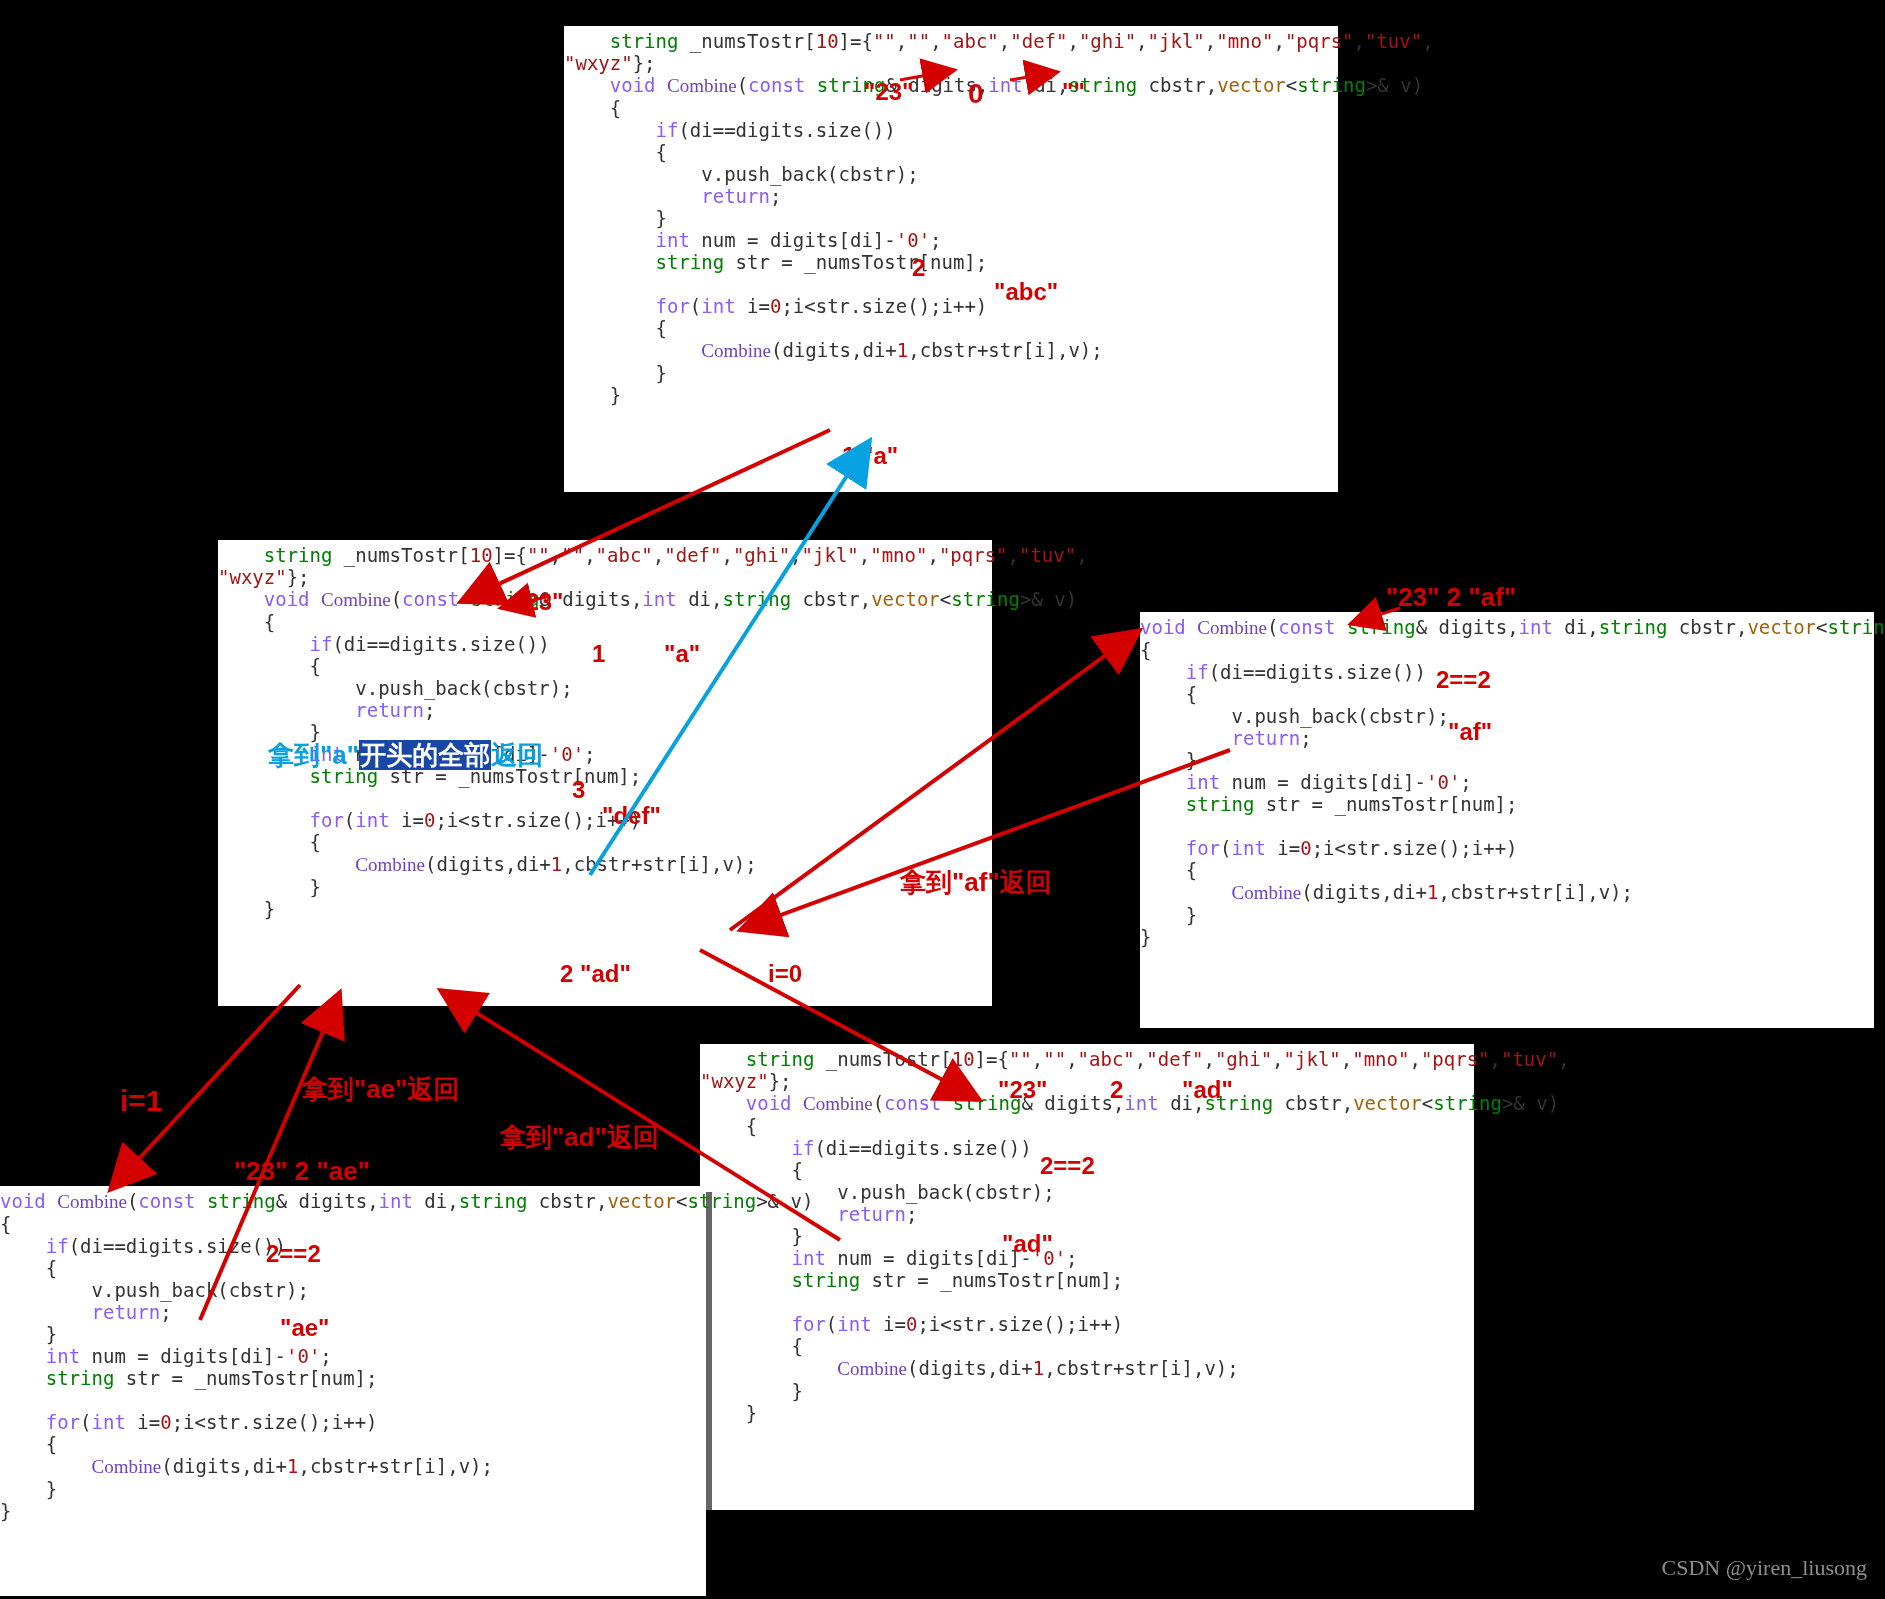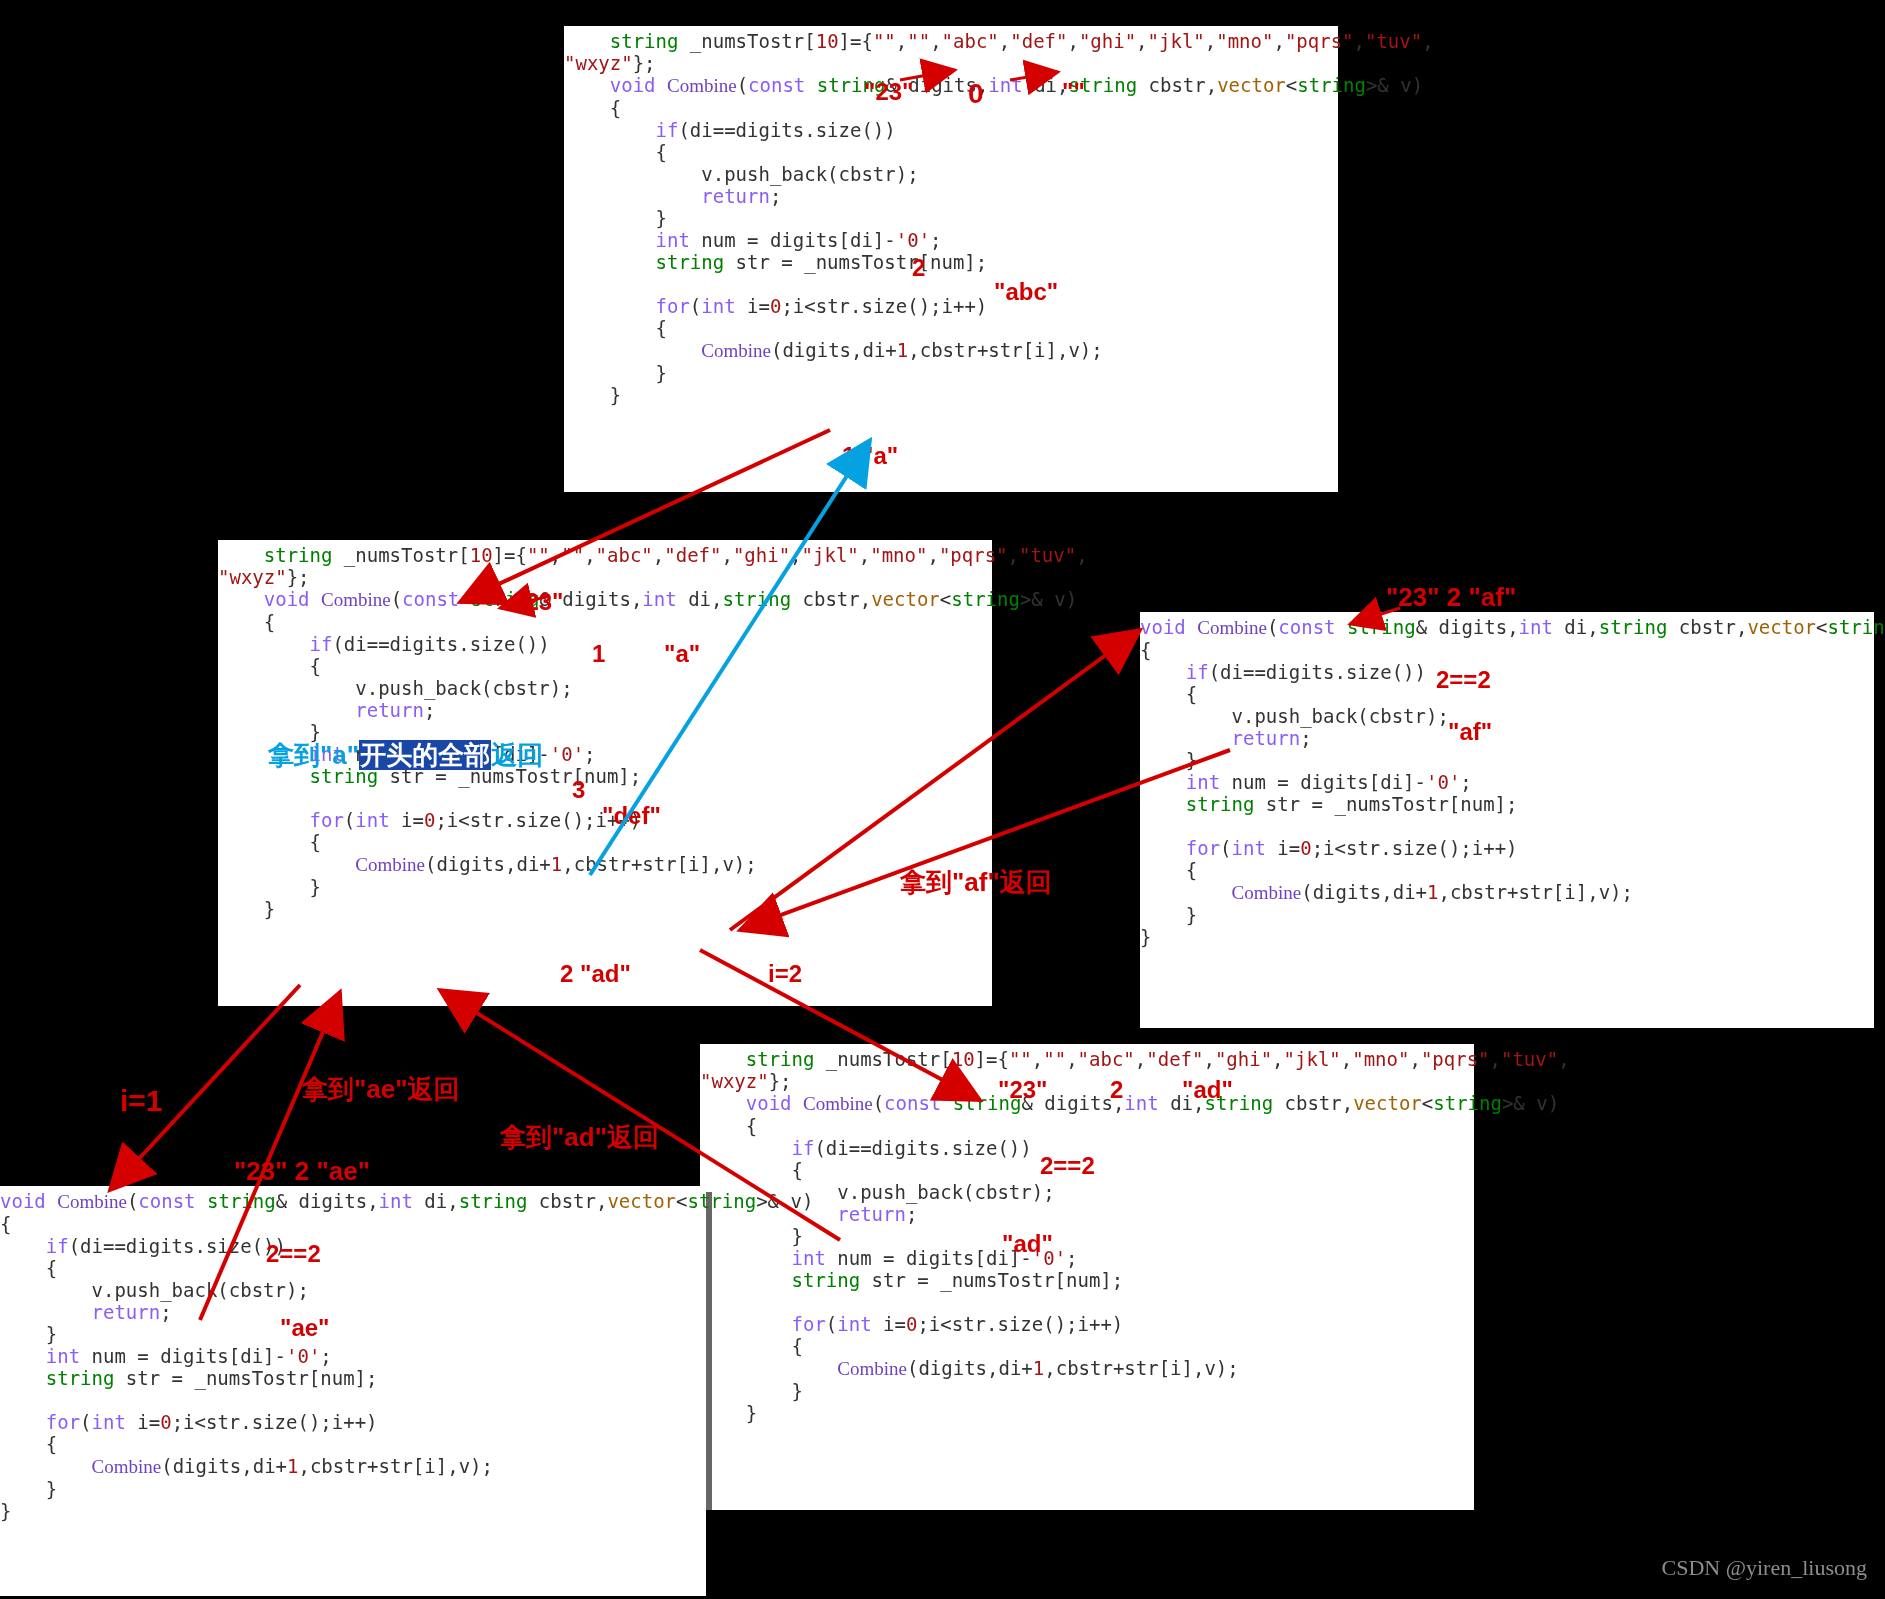--- a/index.html
+++ b/index.html
@@ -67,21 +67,21 @@
     }</span></div>
   <span class="annot" style="left:296px;top:48px;">"23"</span>
   <span class="annot" style="left:374px;top:100px;">1</span>
   <span class="annot" style="left:446px;top:100px;">"a"</span>
   <span class="annot" style="left:354px;top:236px;">3</span>
   <span class="annot" style="left:384px;top:262px;">"def"</span>
   <span class="annot cyan" style="left:50px;top:198px;">
     <span>拿到"a"</span><span class="highlight">开头的全部</span><span>返回</span>
   </span>
   <span class="annot" style="left:342px;top:420px;">2    "ad"</span>
-  <span class="annot" style="left:550px;top:420px;">i=2</span>
+  <span class="annot" style="left:550px;top:420px;">i=0</span>
 </div>
 <span class="annot" style="left:900px;top:865px;font-size:26px;">拿到"af"返回</span>
 
 <div class="panel" style="left:1140px;top:612px;width:734px;height:416px;">
   <div class="code"><span><span class="kw-blue">void</span> <span class="kw-purple">Combine</span>(<span class="kw-blue">const</span> <span class="kw-green">string</span>&amp; digits,<span class="kw-blue">int</span> di,<span class="kw-green">string</span> cbstr,<span class="kw-teal">vector</span>&lt;<span class="kw-green">string</span>&gt;&amp; v)
 {
     <span class="kw-blue">if</span>(di==digits.size())
     {
         v.push_back(cbstr);
         <span class="kw-blue">return</span>;

